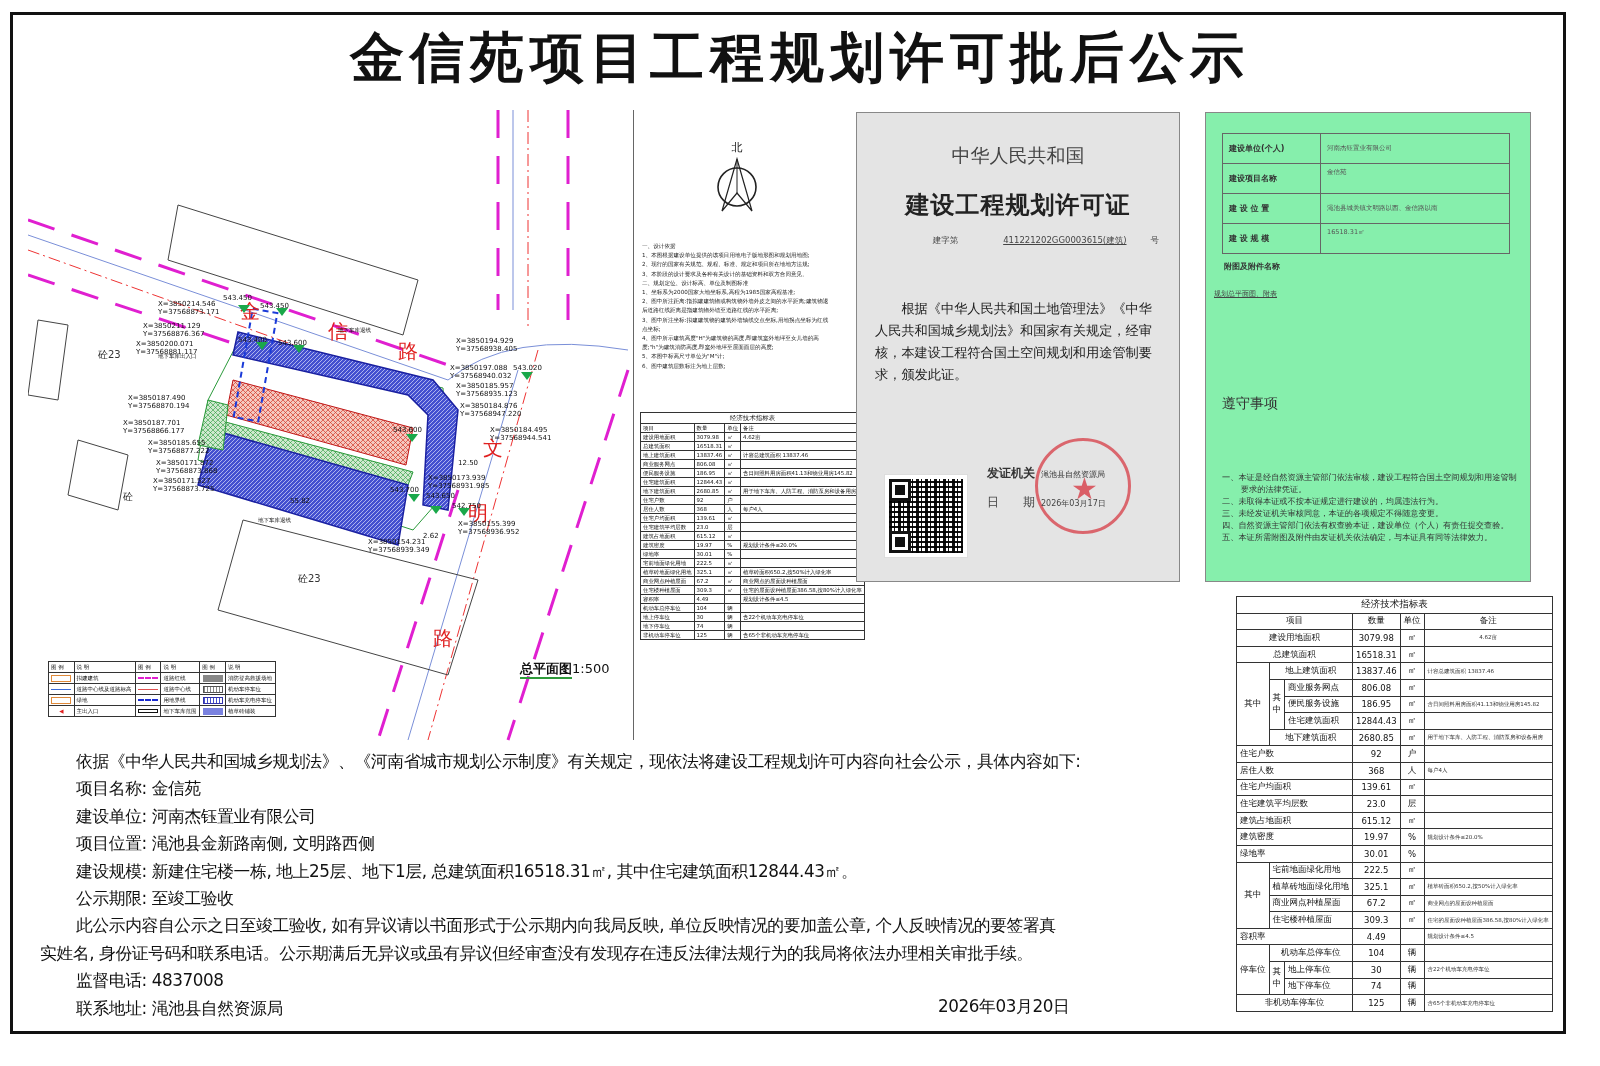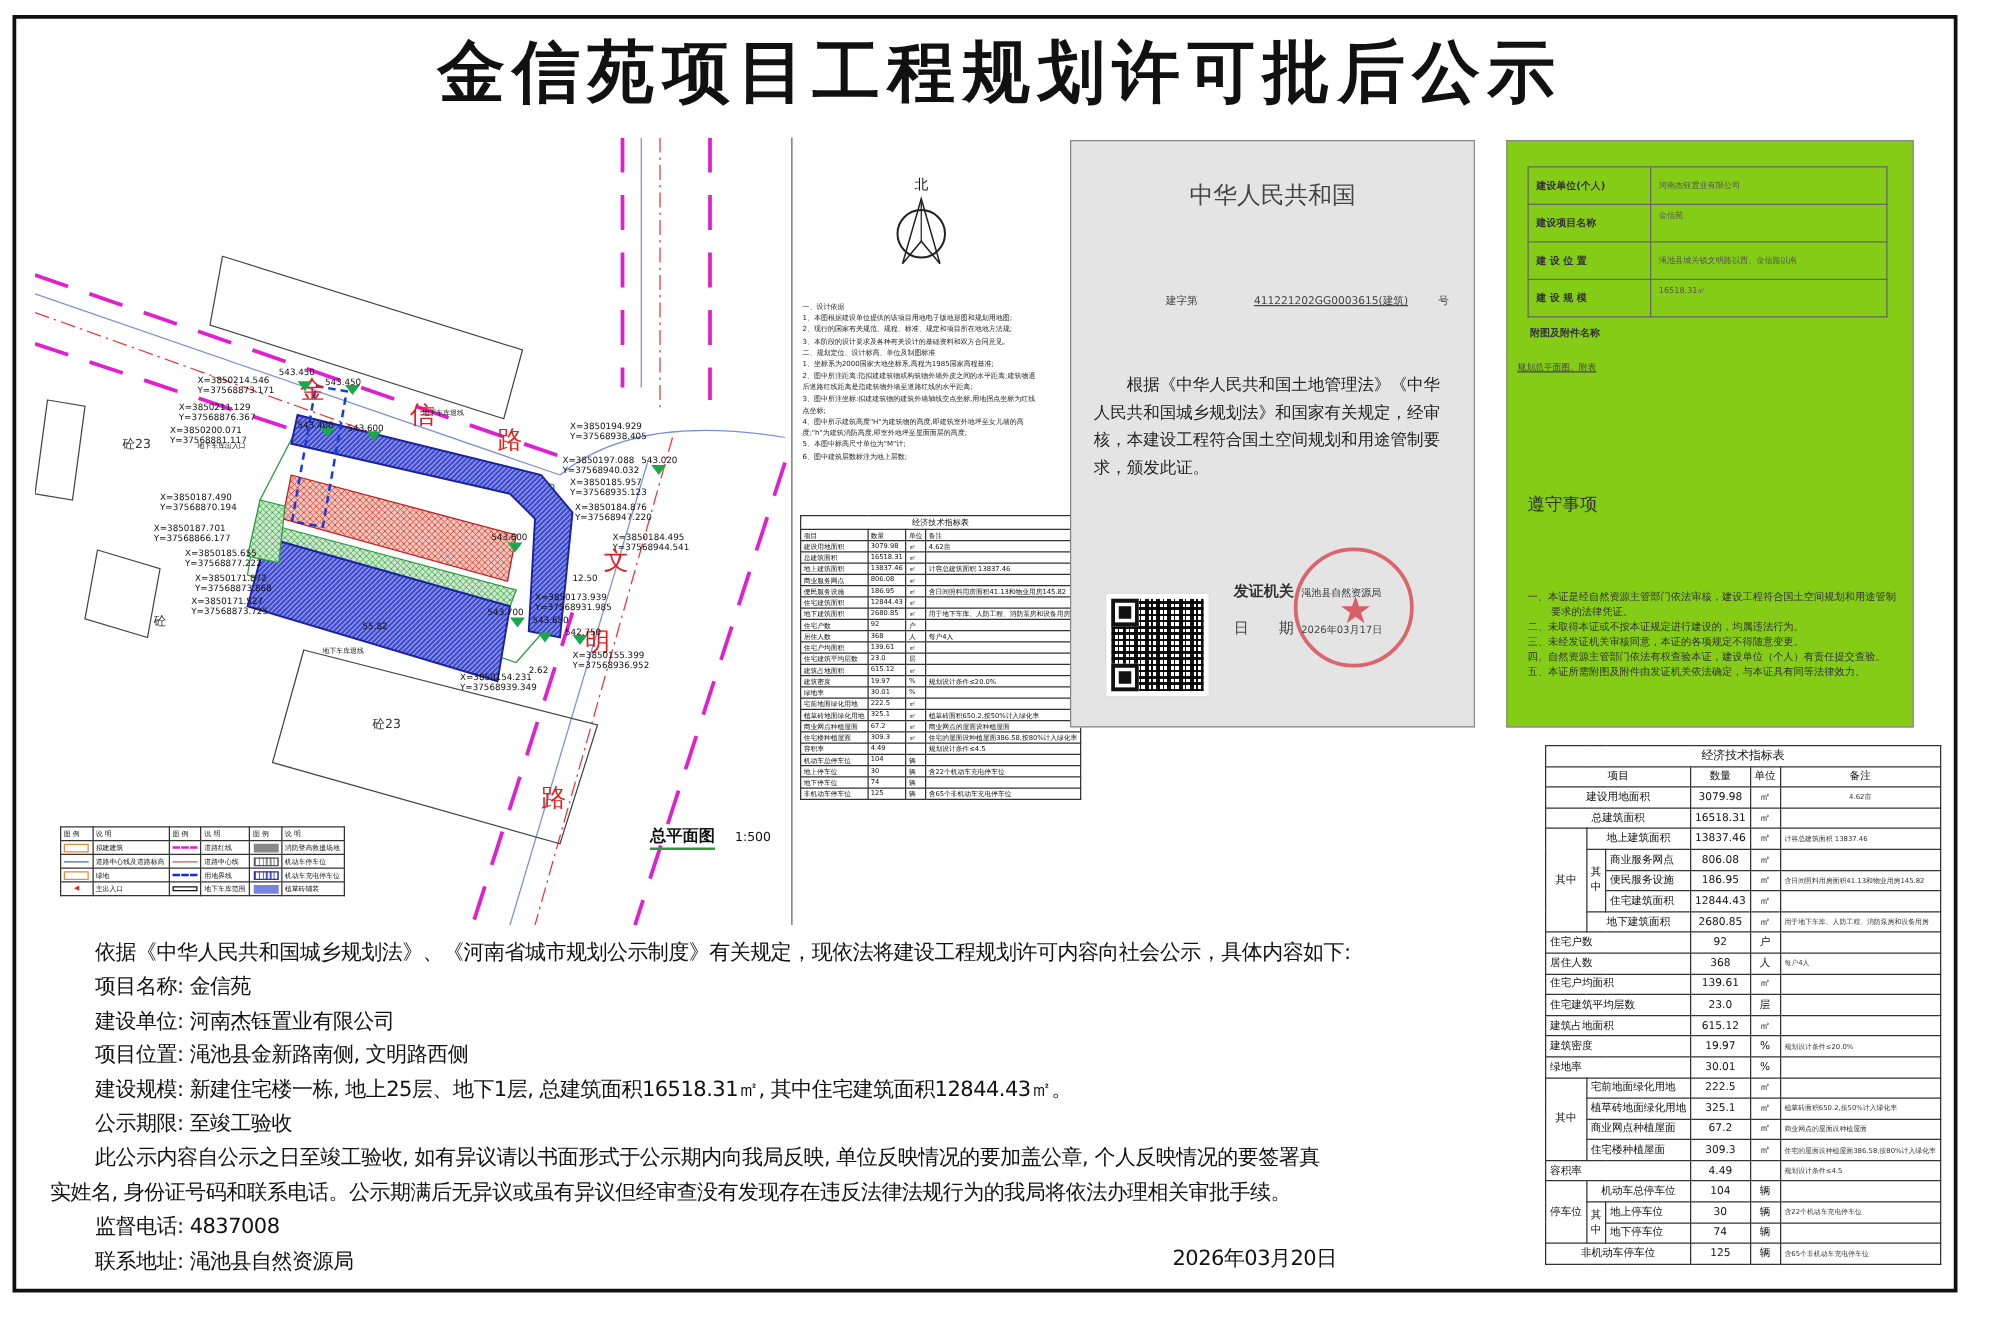--- a/index.html
+++ b/index.html
@@ -7,21 +7,21 @@
   body { font-family: "DejaVu Sans", "Liberation Sans", sans-serif; color: #111; position: relative; }
 
   .frame { position: absolute; left: 10px; top: 12px; width: 1556px; height: 1022px; border: 3px solid #111; }
   .title { position: absolute; left: 0; top: 22px; width: 1600px; text-align: center; font-size: 54px; font-weight: bold; letter-spacing: 6px; color: #111; font-family: "DejaVu Serif", serif; }
 
   
   .plan { position: absolute; left: 28px; top: 110px; width: 605px; height: 635px; overflow: hidden; }
   .plan-divider { position: absolute; left: 633px; top: 110px; width: 1px; height: 630px; background: #666; }
   .plan-caption { position: absolute; left: 520px; top: 660px; font-size: 12px; }
   .plan-caption .big { font-size: 13px; font-weight: bold; border-bottom: 2px solid #2e9a3a; padding-bottom: 1px; }
-  .plan-caption .scale { font-size: 10px; margin-left: 16px; }
+  .plan-caption .scale { font-size: 13px; margin-left: 0; }
 
   .north { position: absolute; left: 712px; top: 140px; width: 50px; height: 80px; text-align: center; }
   .north-label { font-size: 11px; }
 
   
   .notes { position: absolute; left: 642px; top: 242px; width: 190px; font-size: 5.6px; line-height: 9.2px; color: #222; }
 
   
   .eco-small { position: absolute; left: 640px; top: 412px; width: 190px; border-collapse: collapse; font-size: 5.4px; }
   .eco-small td { border: 0.8px solid #333; height: 9px; padding: 0 2px; white-space: nowrap; overflow: hidden; }
@@ -44,21 +44,21 @@
   .qr::before, .qr::after { content: ""; position: absolute; width: 16px; height: 16px; border: 3px solid #111; background: #fff; box-shadow: inset 0 0 0 3px #fff, inset 0 0 0 8px #111; }
   .qr::before { left: 0; top: 0; } .qr::after { left: 0; bottom: 0; }
   .issuer { position: absolute; left: 130px; top: 352px; font-size: 12px; font-weight: bold; color: #333; }
   .issuer .v { font-size: 8px; font-weight: normal; margin-left: 6px; }
   .pdate { position: absolute; left: 130px; top: 381px; font-size: 12px; color: #444; }
   .pdate .v { font-size: 8px; margin-left: 6px; }
   .seal { position: absolute; left: 178px; top: 325px; width: 96px; height: 96px; border: 3px solid rgba(215,60,70,0.75); border-radius: 50%; }
   .seal .star { position: absolute; left: 33px; top: 30px; font-size: 30px; color: rgba(215,60,70,0.8); }
 
   
-  .attach { position: absolute; left: 1205px; top: 112px; width: 326px; height: 470px; background: #84cc16; border: 1px solid #888; }
+  .attach { position: absolute; left: 1205px; top: 112px; width: 326px; height: 470px; background: #86efac; border: 1px solid #888; }
   .attach table { position: absolute; left: 16px; top: 20px; width: 288px; border-collapse: collapse; font-size: 7px; }
   .attach td { border: 1px solid #666; height: 30px; padding: 0 6px; color: #333; }
   .attach td.k { width: 98px; font-weight: bold; font-size: 8px; }
   .attach td.v { font-size: 6.5px; color: #555; vertical-align: middle; }
   .attach .annex { position: absolute; left: 18px; top: 148px; font-size: 8px; font-weight: bold; color: #333; }
   .attach .annex-v { position: absolute; left: 8px; top: 176px; font-size: 7px; color: #444; text-decoration: underline; }
   .attach .rules-title { position: absolute; left: 16px; top: 282px; font-size: 14px; color: #333; }
   .attach .rules { position: absolute; left: 16px; top: 322px; right: 8px; font-size: 8.2px; line-height: 12px; color: #333; margin-top: 36px; }
   .attach .rules div { padding-left: 2.3em; text-indent: -2.3em; }
 
@@ -459,20 +459,21 @@
     <td>
           <div style="width:20px;height:7px;background:#7a82e0;margin:auto"></div>
         </td>
         <td>植草砖铺装</td>
   </tr>
 </tbody>
   </table>
 
 <div class="permit">
   <div class="country">中华人民共和国</div>
+  <div class="pname">建设工程规划许可证</div>
   <div class="pno">
     <span>建字第</span><span class="num">411221202GG0003615(建筑)</span><span>号</span>
   </div>
   <div class="body">根据《中华人民共和国土地管理法》《中华人民共和国城乡规划法》和国家有关规定，经审核，本建设工程符合国土空间规划和用途管制要求，颁发此证。</div>
   <div class="qr"></div>
   <div class="seal">
       <span class="star">★</span>
     </div>
   <div class="issuer"><span>发证机关</span><span class="v">渑池县自然资源局</span></div>
   <div class="pdate"><span>日　　期</span><span class="v">2026年03月17日</span></div>

